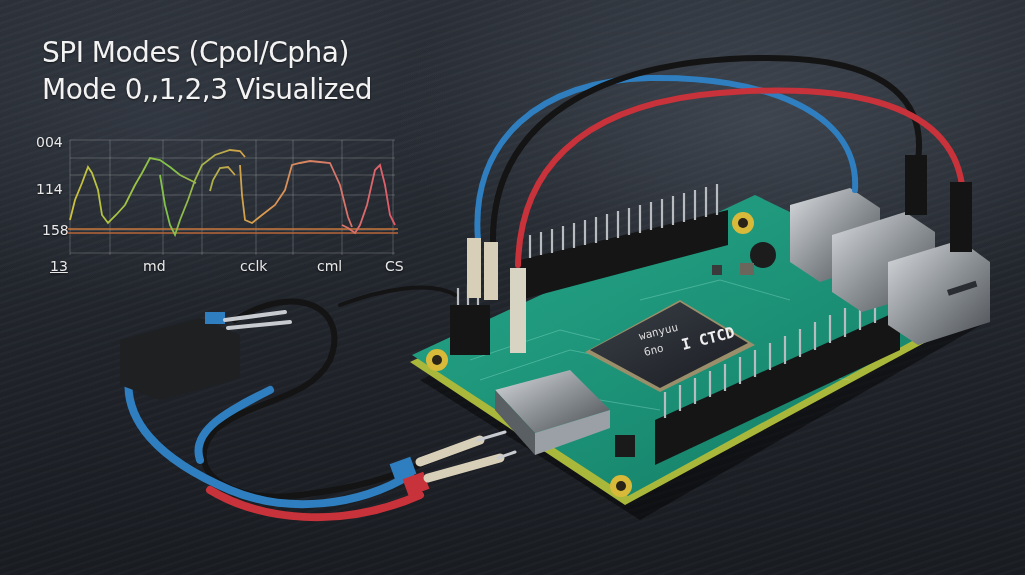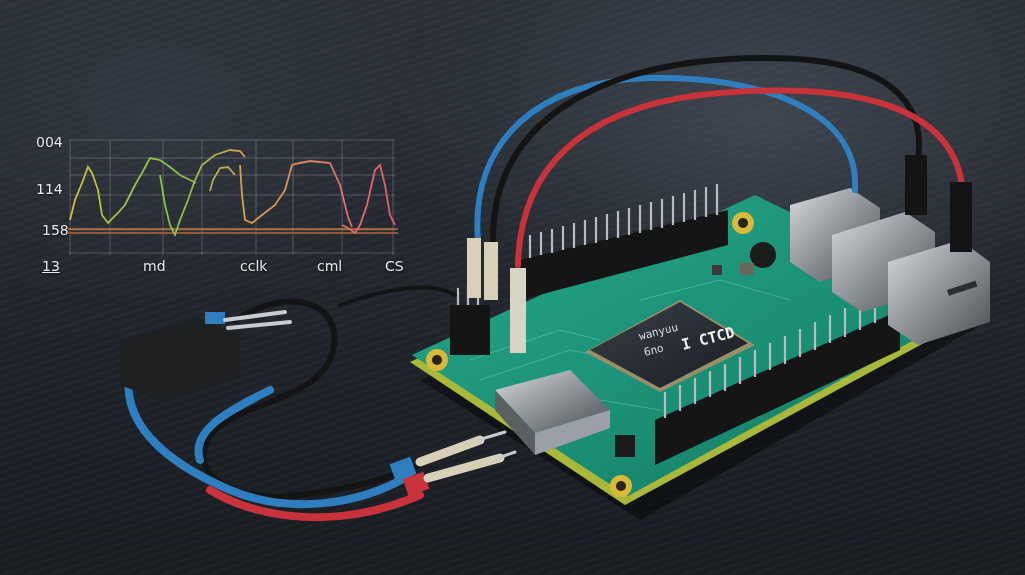--- a/index.html
+++ b/index.html
@@ -175,20 +175,24 @@
       <polygon points="120,340 200,318 240,335 240,378 160,400 120,385" fill="#1f2022" stroke="none"></polygon>
       <rect x="205" y="312" width="20" height="12" fill="#2f7fc0" stroke="none"></rect>
       <path d="M225,320 L285,312 M228,328 L290,322" stroke="#c8ccd0" stroke-width="4"></path>
       <rect x="392" y="460" width="22" height="18" fill="#2f7fc0" stroke="none" transform="rotate(-20 403 469)"></rect>
       <rect x="405" y="475" width="22" height="18" fill="#c8323a" stroke="none" transform="rotate(-20 416 484)"></rect>
       <path d="M420,462 L480,440 M428,478 L500,458" stroke="#d8cfb8" stroke-width="9"></path>
       <path d="M478,440 L505,432 M498,458 L515,452" stroke="#c8ccd0" stroke-width="3"></path>
     </g>
   </svg>
 
+  <div class="title">
+    <div>SPI Modes (Cpol/Cpha)</div>
+    <div>Mode 0,,1,2,3 Visualized</div>
+  </div>
 
   <div class="chart">
     <svg width="380" height="155" viewBox="0 0 380 155">
       <g stroke="rgba(200,200,200,0.28)" stroke-width="1">
         <line x1="40" y1="15" x2="365" y2="15"></line>
         <line x1="40" y1="33" x2="365" y2="33"></line>
         <line x1="40" y1="50" x2="365" y2="50"></line>
         <line x1="40" y1="70" x2="365" y2="70"></line>
         <line x1="40" y1="105" x2="365" y2="105"></line>
         <line x1="40" y1="128" x2="365" y2="128"></line>
@@ -214,20 +218,20 @@
       </defs>
       <path fill="none" stroke="url(#wave)" stroke-width="1.8" d="M40,95 L45,75 L52,58 L58,42 L62,48 L68,65 L72,90 L78,98 L86,90 L95,80 L105,60 L112,48 L120,33 L130,35 L140,42 L150,50 L160,55 L166,58
            M130,50 L135,80 L140,100 L145,110 L150,95 L158,75 L165,55 L172,40 L185,30 L200,25 L210,26 L215,32
            M210,40 L212,70 L215,95 L222,98 L232,90 L245,80 L255,65 L262,40 L270,38 L280,36 L290,37 L300,38 L310,60 L318,92 L322,102
            M180,66 L183,55 L190,43 L198,42 L205,50
            M312,100 L318,103 L325,108 L330,100 L337,80 L345,45 L350,40 L355,60 L360,90 L365,100"></path>
     </svg>
     <div class="ylab" style="left:6px; top:9px;">004</div>
     <div class="ylab" style="left:6px; top:56px;">114</div>
     <div class="ylab" style="left:12px; top:97px;">158</div>
-    <div class="xlab" style="left:12px; top:133px;text-decoration:underline;">13</div>
+    <div class="xlab" style="left:20px; top:133px;text-decoration:underline;">13</div>
     <div class="xlab" style="left:113px; top:133px;">md</div>
     <div class="xlab" style="left:210px; top:133px;">cclk</div>
     <div class="xlab" style="left:287px; top:133px;">cml</div>
     <div class="xlab" style="left:355px; top:133px;text-align:center;">CS</div>
   </div>
 
 </div>
 
 </body></html>

